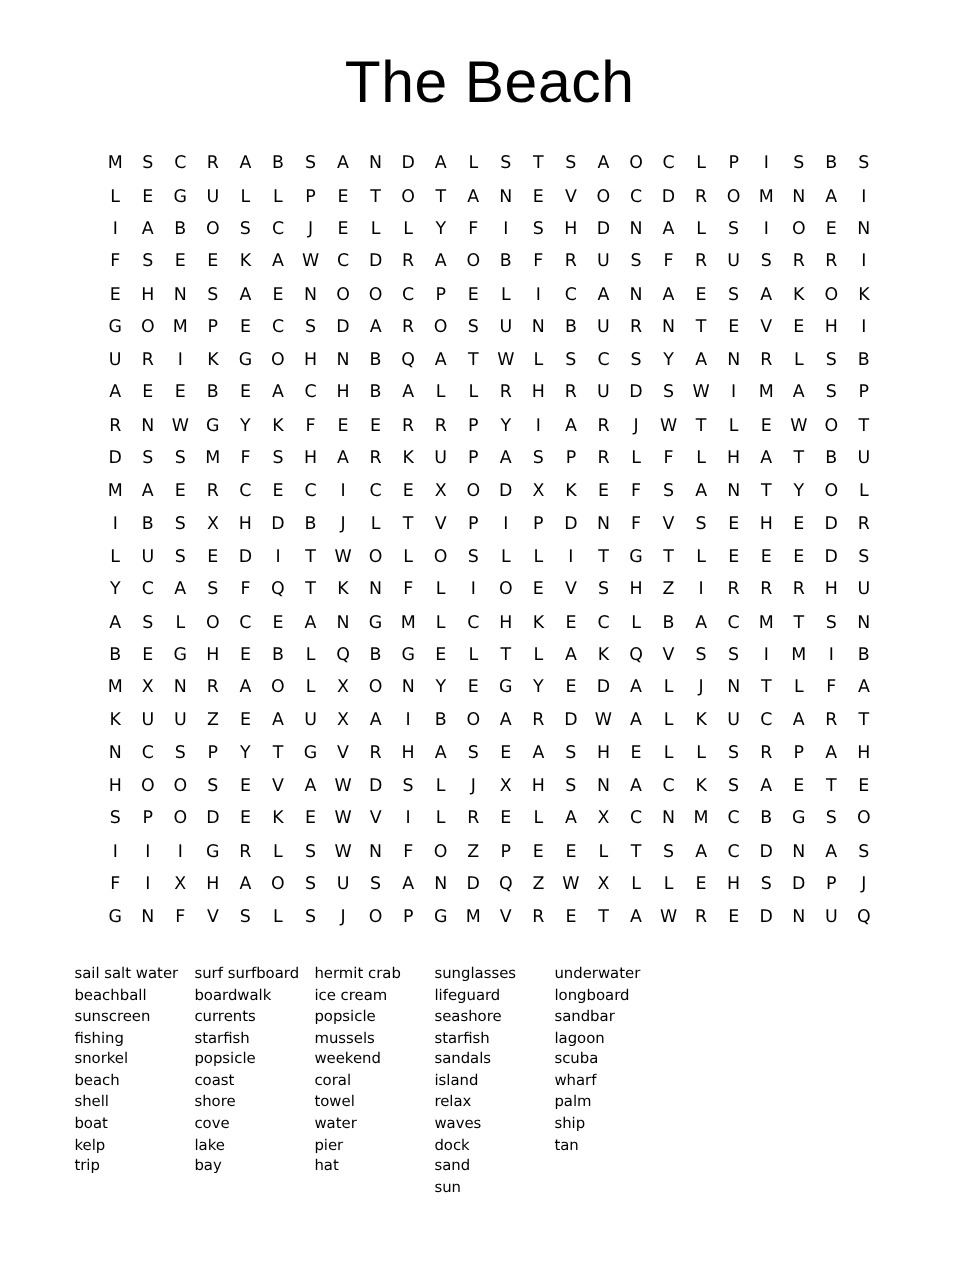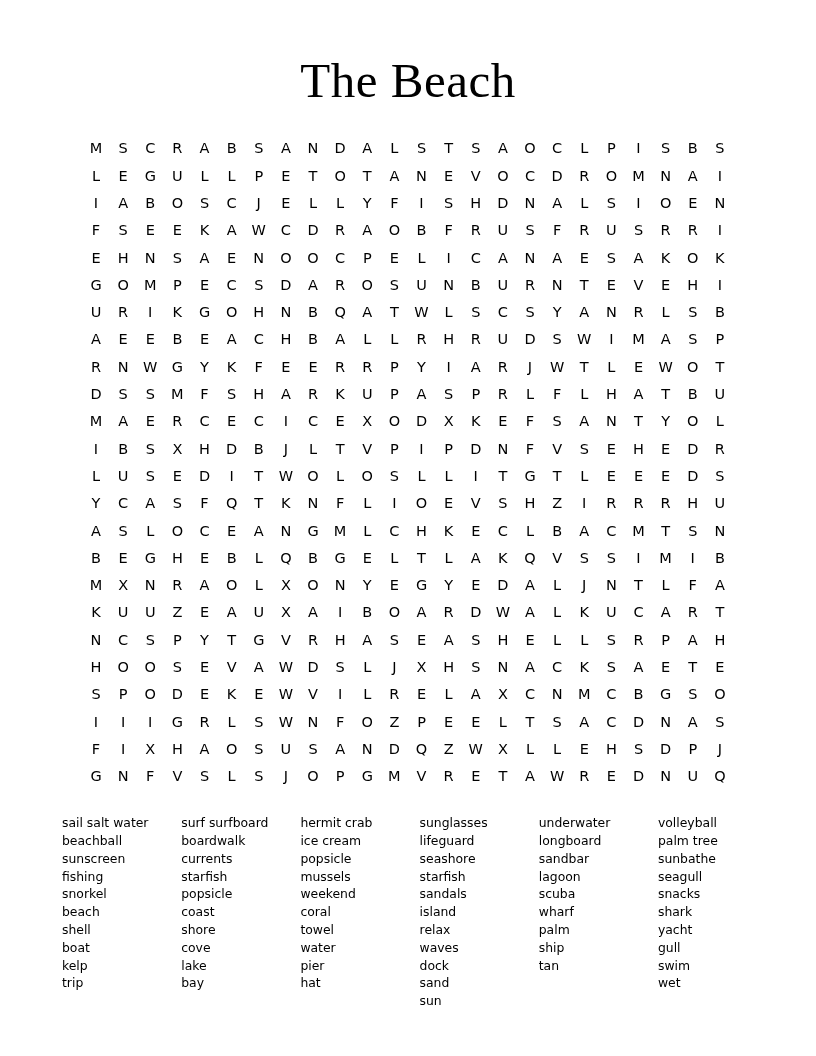--- a/index.html
+++ b/index.html
@@ -20,23 +20,23 @@
     height: 1056px;
     box-sizing: border-box;
     padding: 0;
     position: relative;
   }
   .title {
     text-align: center;
     font-size: 49px;
     font-weight: normal;
     letter-spacing: 0.5px;
-    margin: 16px;
+    margin: 5px;
     padding-top: 36px;
-    font-family: Liberation Serif, serif;
+    font-family: Liberation Sans, sans-serif;
   }
   .grid {
     margin: 0 auto;
     margin-top: 26px;
     width: 648px;
     display: flex;
     flex-direction: column;
   }
   .grid-row {
     display: flex;
@@ -49,21 +49,21 @@
     text-align: center;
     font-size: 14.5px;
     font-family: "DejaVu Sans", sans-serif;
     line-height: 1;
   }
   .wordlist {
     margin: 12px auto;
     margin-top: 24px;
     width: 700px;
     display: flex;
-    justify-content: space-between;
+    justify-content: flex-start;
     padding-left: 4px;
     box-sizing: border-box;
   }
   .word-col {
     width: 100px;
     display: flex;
     flex-direction: column;
   }
   .word {
     font-size: 12.4px;
@@ -759,26 +759,14 @@
         <div class="word">underwater</div>
         <div class="word">longboard</div>
         <div class="word">sandbar</div>
         <div class="word">lagoon</div>
         <div class="word">scuba</div>
         <div class="word">wharf</div>
         <div class="word">palm</div>
         <div class="word">ship</div>
         <div class="word">tan</div>
       </div>
-      <div class="word-col">
-        <div class="word">volleyball</div>
-        <div class="word">palm tree</div>
-        <div class="word">sunbathe</div>
-        <div class="word">seagull</div>
-        <div class="word">snacks</div>
-        <div class="word">shark</div>
-        <div class="word">yacht</div>
-        <div class="word">gull</div>
-        <div class="word">swim</div>
-        <div class="word">wet</div>
-      </div>
     </div>
 </div>
 
 </body></html>

